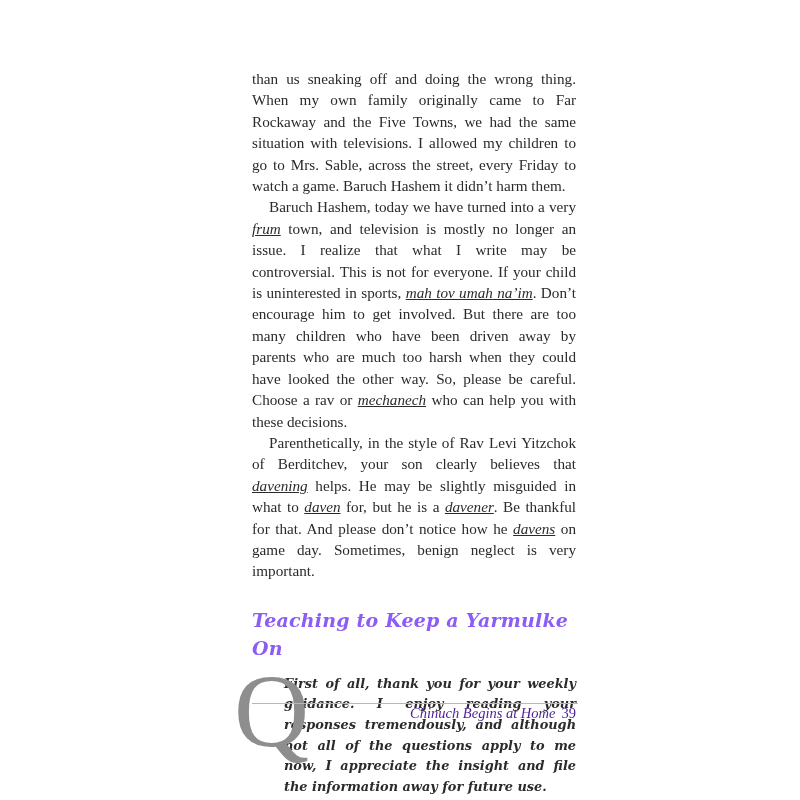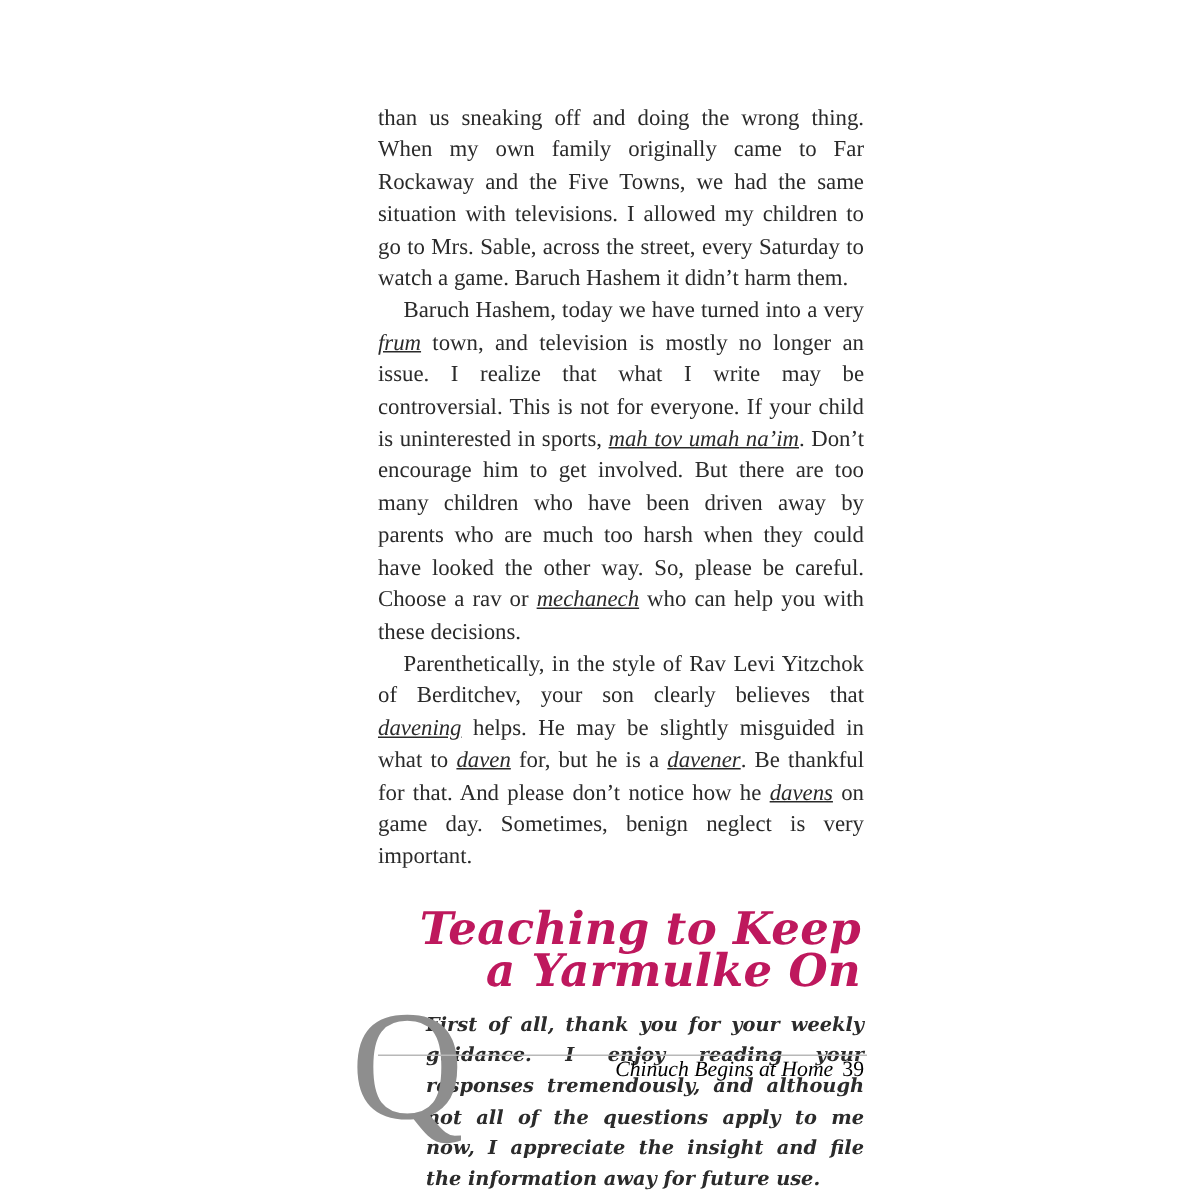--- a/index.html
+++ b/index.html
@@ -11,22 +11,22 @@
     }
     .body-text {
       font-size: 15.2px; line-height: 21.4px; text-align: justify;
       margin: 0;
     }
     .body-text p { margin: 0; }
     .body-text p.indent { text-indent: 17px; }
     .body-text em { font-style: italic; text-decoration: underline; }
     .section-title {
       font-family: "DejaVu Serif", "Liberation Serif", serif;
-      font-style: italic; font-size: 30px; color: #be185d;
-      text-align: right; margin: 24px 2px 0 0; letter-spacing: 0.2px;
+      font-style: italic; font-size: 19px; color: #8b5cf6;
+      margin: 24px 2px 0 0; letter-spacing: 0.2px;
       line-height: 28px;
     }
     .question {
       position: relative; margin-top: 12px;
       font-family: "DejaVu Serif", "Liberation Serif", serif;
       font-style: italic; font-weight: bold; font-size: 12.9px;
       line-height: 20.6px; color: #2b2b2b; text-align: justify;
     }
     .dropcap {
       position: absolute; left: -18px; top: -8px;
@@ -37,31 +37,31 @@
     .question p.first { padding-left: 0; }
     .question .shifted { margin-left: 32px; }
     .question p.indent { text-indent: 17px; }
     .rule {
       position: absolute; left: 252px; top: 703px; width: 326px;
       height: 1px; background: #b8b8b8;
     }
     .footer {
       position: absolute; left: 380px; top: 705px; width: 196px;
       text-align: right; font-family: "Liberation Serif", serif;
-      font-size: 14.5px; color: #000000;
+      font-size: 14.5px; color: #4c1d95;
     }
     .footer .title { font-style: italic; }
     .footer .num { margin-left: 6px; font-style: normal; }
   </style>
 </head>
 <body>
 
 <div class="page">
   <div class="body-text">
-    <p>than us sneaking off and doing the wrong thing. When my own family originally came to Far Rockaway and the Five Towns, we had the same situation with televisions. I allowed my children to go to Mrs. Sable, across the street, every Saturday to watch a game. Baruch Hashem it didn’t harm them.</p>
+    <p>than us sneaking off and doing the wrong thing. When my own family originally came to Far Rockaway and the Five Towns, we had the same situation with televisions. I allowed my children to go to Mrs. Sable, across the street, every Friday to watch a game. Baruch Hashem it didn’t harm them.</p>
     <p class="indent"><span>Baruch Hashem, today we have turned into a very </span><em>frum</em><span> town, and television is mostly no longer an issue. I realize that what I write may be controversial. This is not for everyone. If your child is uninterested in sports, </span><em>mah tov umah na’im</em><span>. Don’t encourage him to get involved. But there are too many children who have been driven away by parents who are much too harsh when they could have looked the other way. So, please be careful. Choose a rav or </span><em>mechanech</em><span> who can help you with these decisions.</span></p>
     <p class="indent"><span>Parenthetically, in the style of Rav Levi Yitzchok of Berditchev, your son clearly believes that </span><em>davening</em><span> helps. He may be slightly misguided in what to </span><em>daven</em><span> for, but he is a </span><em>davener</em><span>. Be thankful for that. And please don’t notice how he </span><em>davens</em><span> on game day. Sometimes, benign neglect is very important.</span></p>
   </div>
 
   <h2 class="section-title">Teaching to Keep a Yarmulke On</h2>
 
   <div class="question">
     <span class="dropcap">Q</span>
     <div class="shifted">
       <p class="first">First of all, thank you for your weekly guidance. I enjoy reading your responses tremendously, and although not all of the questions apply to me now, I appreciate the insight and file the information away for future use.</p>

